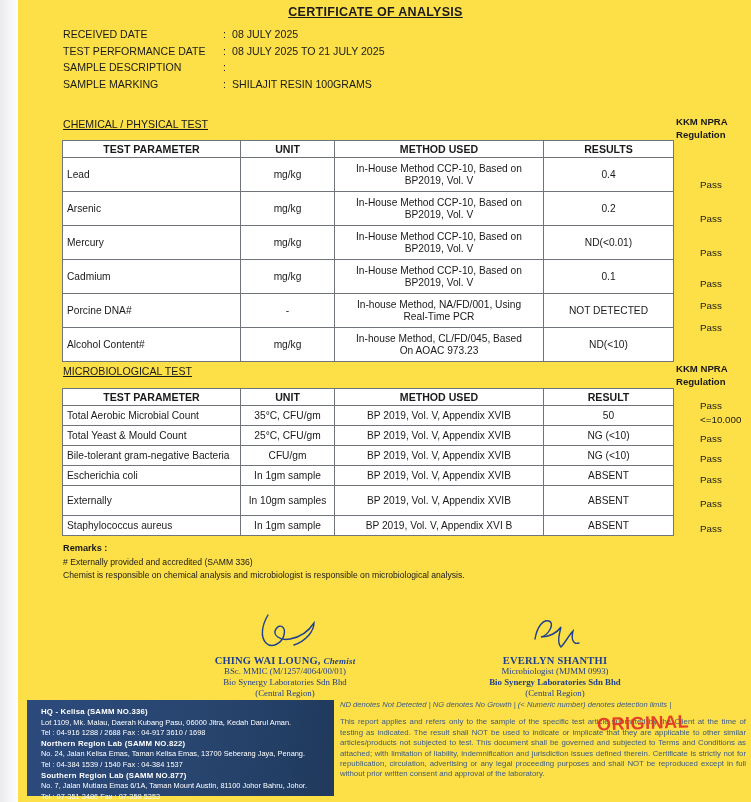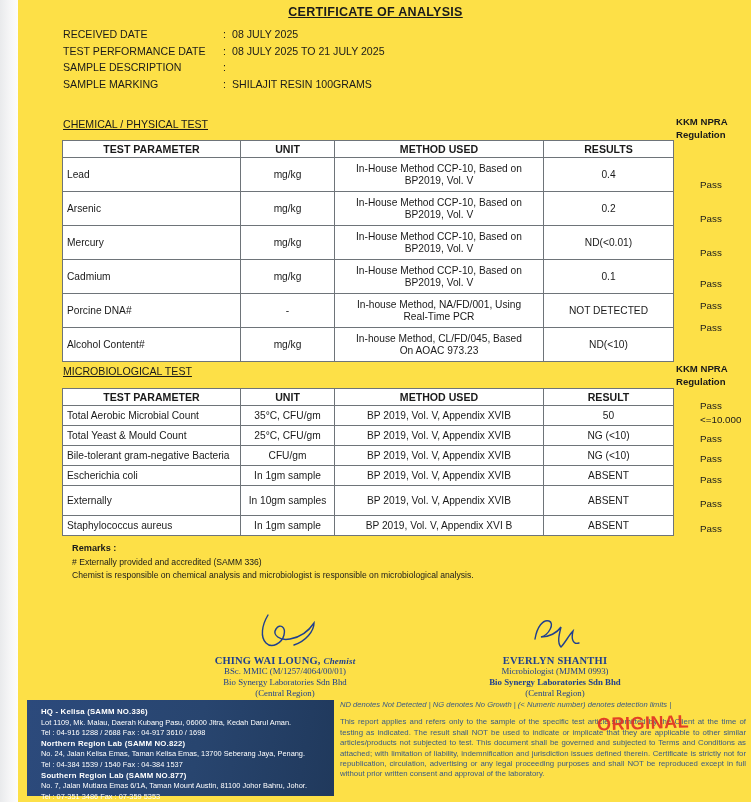--- a/index.html
+++ b/index.html
@@ -110,21 +110,21 @@
     position: absolute;
     left: 676px;
     font-size: 9.8px;
     white-space: nowrap;
     margin-left: 24px;
   }
 
   
   .remarks {
     position: absolute;
-    left: 72px;
+    left: 63px;
     top: 542px;
     font-size: 8.6px;
     line-height: 13.5px;
   }
   .remarks .rt {
     font-weight: bold;
     font-size: 9.2px;
   }
 
   

